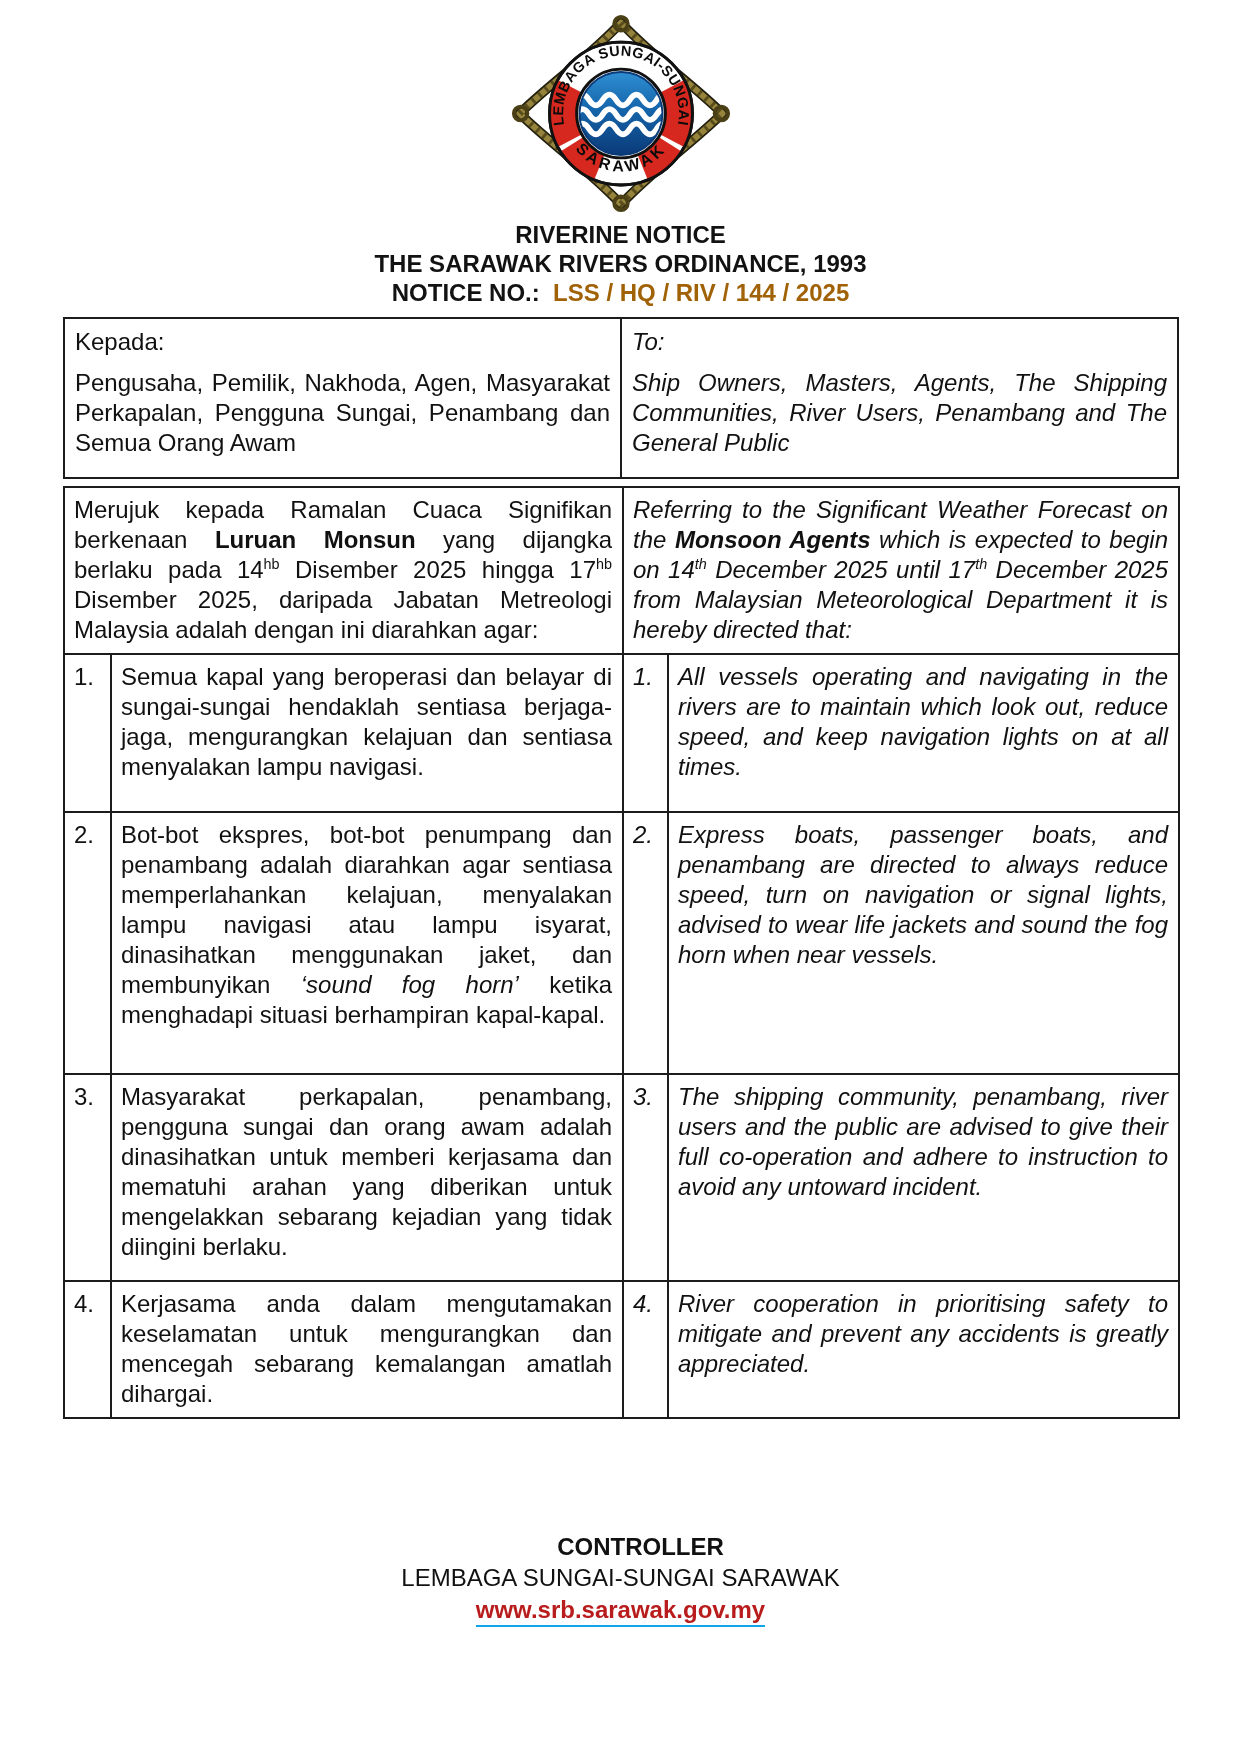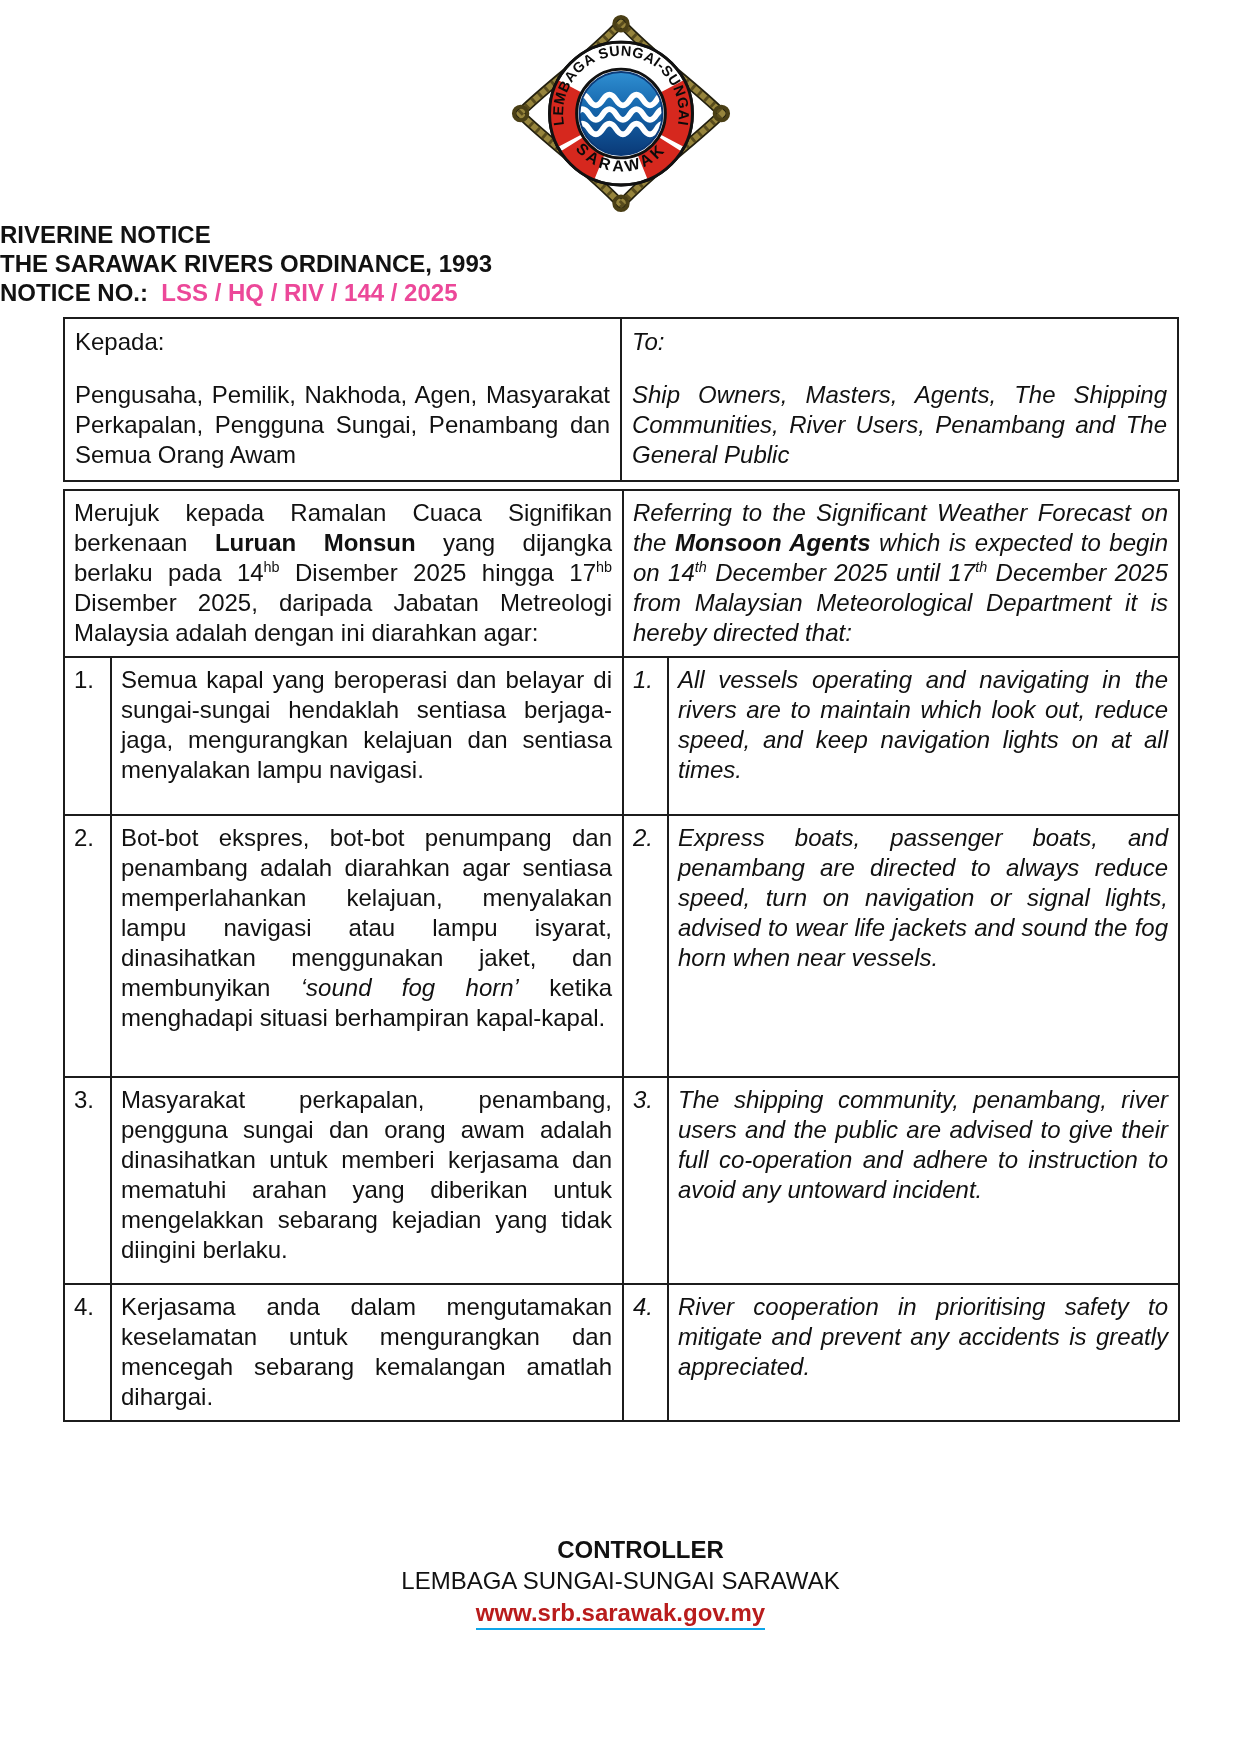--- a/index.html
+++ b/index.html
@@ -10,38 +10,38 @@
     font-family: "Liberation Sans", "DejaVu Sans", sans-serif;
     color: #111;
     overflow: hidden;
   }
   .sheet { width: 1241px; height: 1755px; position: relative; }
 
   
   .logo-wrap { padding-top: 14px; display: flex; justify-content: center; }
 
   
-  .header-block { margin-top: 6px; }
+  .header-block { text-align: center; margin-top: 6px; }
   .header-block .h-line {
     font-weight: bold;
     font-size: 24px;
     line-height: 29px;
     color: #121212;
   }
-  .notice-no-value { color: #ec4899; }
+  .notice-no-value { color: #a16207; }
 
   
   .tbl-zone { margin: 10px 63px 0 63px; }
   table { border-collapse: collapse; table-layout: fixed; width: 1115px; }
   td { border: 2px solid #1c1c1c; vertical-align: top; }
 
   .addr-table { margin-bottom: 7px; }
   .addr-table td { width: 557px; padding: 8px 10px 10px 10px; height: 160px; border-radius: 25px; }
   .addr-label { font-size: 24px; line-height: 30px; }
-  .addr-body { font-size: 24px; line-height: 30px; margin-top: 23px; text-align: justify; }
+  .addr-body { font-size: 24px; line-height: 30px; margin-top: 11px; text-align: justify; }
 
   .en { font-style: italic; }
 
   .main-table td.title-cell {
     text-align: center;
     font-weight: bold;
     font-size: 25px;
     line-height: 33px;
     padding: 11px 8px 10px 8px;
     height: 91px;

